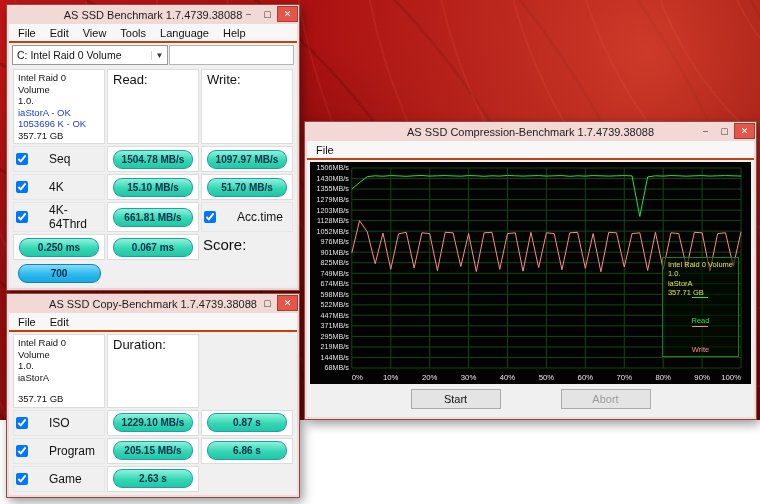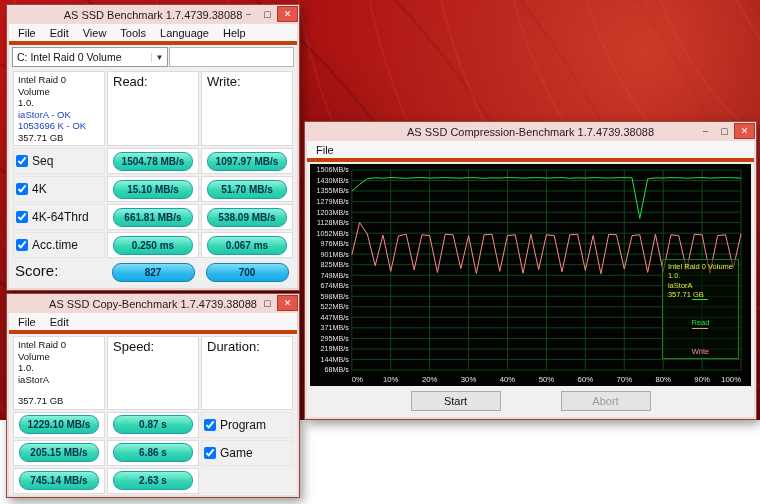--- a/index.html
+++ b/index.html
@@ -15,37 +15,37 @@
   
   .window{position:absolute;display:flex;flex-direction:column;background:#f2d9d5;
     border:1px solid #8f4a45;box-shadow:3px 4px 10px rgba(0,0,0,.4);}
   .titlebar{flex:0 0 19px;position:relative;display:flex;align-items:center;}
   .titlebar .title{flex:1;text-align:center;font-size:11px;color:#1d1d1d;white-space:nowrap;overflow:hidden;}
   .caption-buttons{position:absolute;right:1px;top:1px;display:flex;height:16px;}
   .cap-btn{width:19px;display:flex;align-items:center;justify-content:center;
     font-size:9px;color:#3a3a3a;cursor:default;}
   .cap-btn.close{background:#e2574a;color:#fff;border:1px solid #b03a30;}
   .window-body{flex:1;margin:0 2px 2px;background:#f0f0f0;display:flex;flex-direction:column;overflow:hidden;}
-  .menubar{flex:0 0 17px;background:#f7f7f7;border-bottom:4px solid #c2410c;display:flex;align-items:center;
+  .menubar{flex:0 0 17px;background:#f7f7f7;border-bottom:2px solid #c2410c;display:flex;align-items:center;
     font-size:11px;color:#111;padding:0 2px;}
   .menu-item{padding:1px 7px;}
   
   .toolbar{display:flex;gap:1px;padding:2px 3px;align-items:flex-end;}
   .combo{flex:0 0 150px;height:18px;background:#fff;border:1px solid #999;display:flex;align-items:center;
     font-size:10.5px;padding-left:4px;color:#111;}
   .combo .arrow{margin-left:auto;width:15px;text-align:center;color:#333;font-size:8px;border-left:1px solid #d5d5d5;}
   .toolbar .spacer-field{flex:1;height:18px;background:#fff;border:1px solid #b5b5b5;}
   
   .bench-grid{display:grid;grid-template-columns:92px 1fr 1fr;gap:2px;padding:2px 4px 0;}
   .cell{min-height:20px;}
   .box{background:#fff;border:1px solid #dcdcdc;}
   .info-panel{font-size:9.5px;line-height:1.22;padding:2px 4px;color:#111;}
   .info-blue{color:#1a3fc4;}
   .hdr-cell{font-size:13px;padding:2px 5px;color:#111;}
-  .label-cell{display:flex;align-items:center;gap:4px;font-size:12px;color:#111;background:#f0f0f0;
+  .label-cell{display:flex;align-items:center;gap:21px;font-size:12px;color:#111;background:#f0f0f0;
     border:1px solid #e6e6e6;padding-left:2px;}
   .cb{width:12px;height:12px;margin:0;}
   .value-cell{display:flex;align-items:center;justify-content:center;padding:2px;}
   .pill{display:flex;align-items:center;justify-content:center;width:90%;height:17px;border-radius:9px;
     font-size:10px;font-weight:bold;color:#03304e;
     background:linear-gradient(#8cf2da, #35d6b4 55%, #21c7a5);border:1px solid #1d9fae;}
   .pill.blue{background:linear-gradient(#83dcf6, #2cb9ec 55%, #17a9e2);border:1px solid #147fb8;color:#032c4e;}
   .score-label{font-size:15px;color:#111;display:flex;align-items:flex-start;padding:2px 2px;}
   .score-cell{display:flex;align-items:center;justify-content:center;padding:1px;}
   .total-cell{grid-column:2/4;display:flex;align-items:center;justify-content:center;padding:1px;}
@@ -129,39 +129,33 @@
             <span class="pill">51.70 MB/s</span>
           </div>
 
         <div class="cell label-cell">
           <input type="checkbox" checked="" class="cb" style="">
           <span>4K-64Thrd</span>
         </div>
         <div class="cell box value-cell">
             <span class="pill">661.81 MB/s</span>
           </div>
-        <div class="cell box value-cell">
-            <span class="pill">538.09 MB/s</span>
-          </div>
 
         <div class="cell label-cell">
           <input type="checkbox" checked="" class="cb" style="">
           <span>Acc.time</span>
         </div>
         <div class="cell box value-cell">
             <span class="pill">0.250 ms</span>
           </div>
         <div class="cell box value-cell">
             <span class="pill">0.067 ms</span>
           </div>
 
         <div class="cell score-label">Score:</div>
-        <div class="cell score-cell">
-            <span class="pill blue">827</span>
-          </div>
         <div class="cell score-cell">
             <span class="pill blue">700</span>
           </div>
 
         <div class="cell"></div>
         <div class="cell total-cell">
             <span class="pill blue total">1928</span>
           </div>
       </div>
 
@@ -186,27 +180,30 @@
       </div>
 
       <div class="bench-grid">
         <div class="cell box info-panel" style="min-height:52px;">
           <div>Intel Raid 0 Volume</div>
           <div>1.0.</div>
           <div>iaStorA</div>
           <div style="height:10px;"></div>
           <div>357.71 GB</div>
         </div>
-        <div class="cell box hdr-cell">Speed:</div>
         <div class="cell box hdr-cell">Duration:</div>
       </div>
 
       <div class="gap12"></div>
 
       <div class="bench-grid">
+        <div class="cell label-cell">
+          <input type="checkbox" checked="" class="cb" style="">
+          <span>ISO</span>
+        </div>
         <div class="cell box value-cell">
             <span class="pill">1229.10 MB/s</span>
           </div>
         <div class="cell box value-cell">
             <span class="pill">0.87 s</span>
           </div>
 
         <div class="cell label-cell">
           <input type="checkbox" checked="" class="cb" style="">
           <span>Program</span>
@@ -215,23 +212,20 @@
             <span class="pill">205.15 MB/s</span>
           </div>
         <div class="cell box value-cell">
             <span class="pill">6.86 s</span>
           </div>
 
         <div class="cell label-cell">
           <input type="checkbox" checked="" class="cb" style="">
           <span>Game</span>
         </div>
-        <div class="cell box value-cell">
-            <span class="pill">745.14 MB/s</span>
-          </div>
         <div class="cell box value-cell">
             <span class="pill">2.63 s</span>
           </div>
       </div>
 
       <div style="flex:1"></div>
       <div class="progress"></div>
       <div class="btn-row">
         
         

